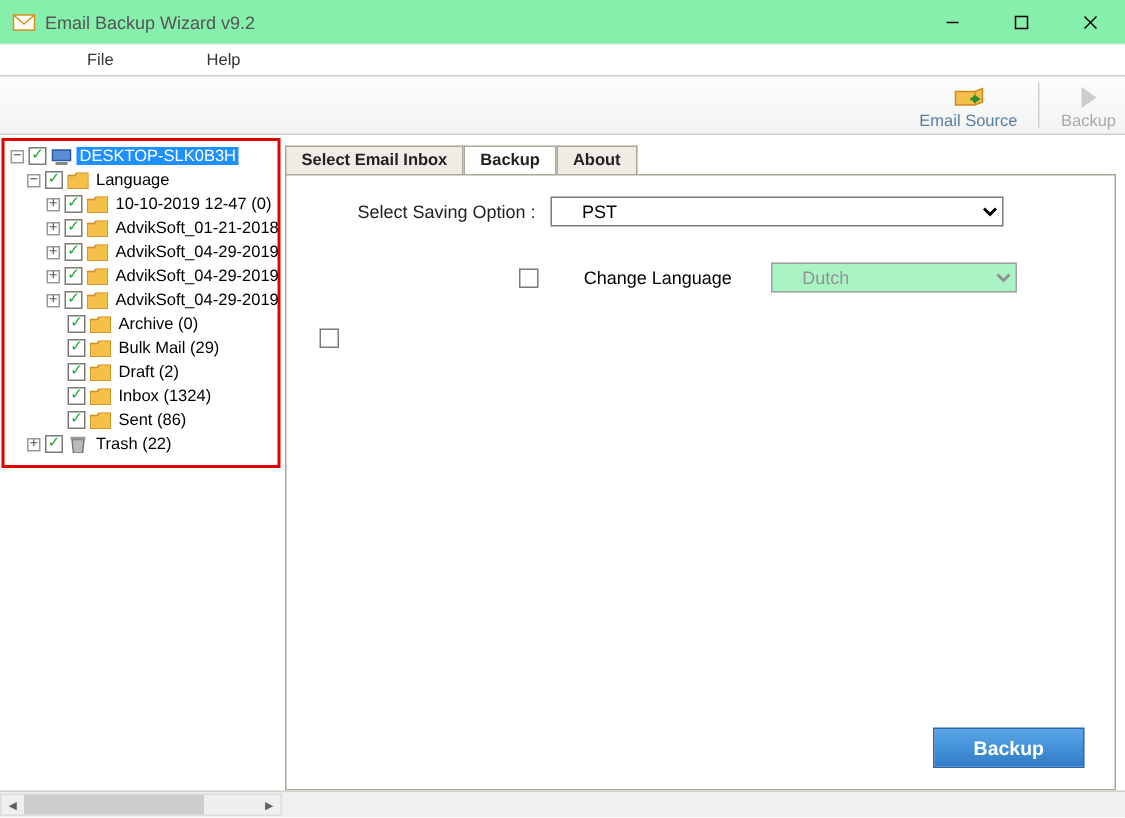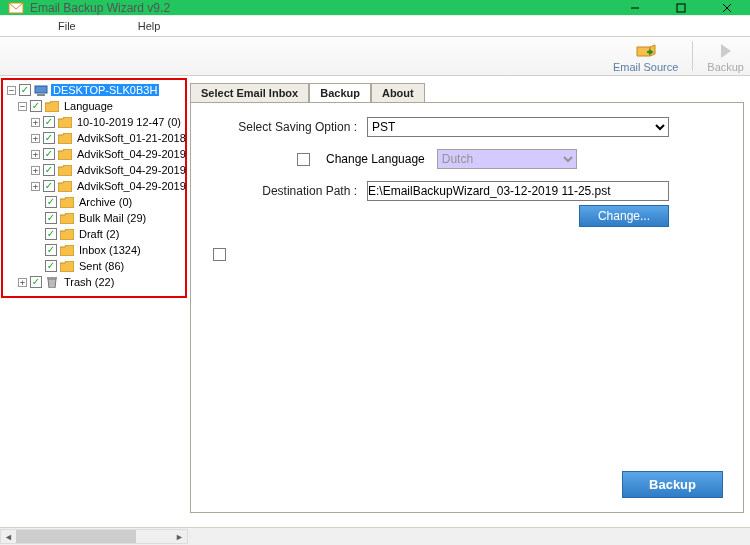--- a/index.html
+++ b/index.html
@@ -1,18 +1,18 @@
 <!DOCTYPE html>
 <html><head>
 <meta charset="utf-8">
 <style>
 * { box-sizing: border-box; margin: 0; padding: 0; font-family: "Segoe UI", Tahoma, sans-serif; font-size: 11px; }
 body { background: #fff; width: 750px; height: 545px; overflow: hidden; position: relative; }
 
-.titlebar { height: 16px; background: #22c55e; display: flex; align-items: center; padding-left: 8px; border-bottom: 1px solid #eee; }
+.titlebar { height: 30px; background: #86efac; display: flex; align-items: center; padding-left: 8px; border-bottom: 1px solid #eee; }
 .titlebar-icon { width: 16px; height: 16px; margin-right: 6px; }
 .titlebar-text { color: #555; font-size: 12px; flex: 1; }
 .win-controls { display: flex; }
 .win-btn { width: 46px; height: 30px; display: flex; align-items: center; justify-content: center; color: #333; }
 
 .menubar { height: 20px; display: flex; align-items: center; padding-left: 6px; gap: 2px; }
 .menubar span { padding: 2px 8px; color: #333; margin-left: 44px; }
 
 .toolbar { height: 40px; display: flex; align-items: flex-end; gap: 8px; padding-left: 6px; border-top: 1px solid #d4d0c8; border-bottom: 1px solid #d4d0c8; background: linear-gradient(#fdfdfd,#f3f3f3); justify-content: flex-end; }
 .tool-item { display: flex; flex-direction: column; align-items: center; padding: 2px 6px; color: #5a7ea3; font-size: 10px; }
@@ -34,25 +34,25 @@
 .ind1 { padding-left: 4px; }
 .ind2 { padding-left: 15px; }
 .ind3 { padding-left: 28px; }
 
 .right-panel { flex: 1; padding: 0 6px 0 2px; display: flex; flex-direction: column; }
 .tabs { display: flex; align-items: flex-end; height: 22px; margin-top: 4px; }
 .tab { padding: 3px 10px; border: 1px solid #aca899; border-bottom: none; background: #efece5; font-weight: bold; color: #222; position: relative; }
 .tab.active { background: #fff; border-bottom: 1px solid #fff; margin-bottom: -1px; }
 .tab-content { border: 1px solid #aca899; flex: 1; padding: 14px 16px; position: relative; background: #fff; }
 
-.form-row { display: flex; align-items: center; margin-bottom: 12px; }
+.form-row { display: flex; align-items: center; margin-bottom: 24px; }
 .form-label { width: 160px; text-align: right; padding-right: 10px; color: #222; font-size: 12px; }
-select, input[type=text] { font-size: 12px; padding: 1px 0; border: 1px solid #7a7a7a; background: #fff; height: 20px; }
+select, input[type=text] { font-size: 12px; padding: 1px 16px; border: 1px solid #7a7a7a; background: #fff; height: 20px; }
 select.sel-pst { width: 302px; }
-select.sel-lang { width: 140px; background: #c4b5fd; color: #666; }
+select.sel-lang { width: 164px; background: #86efac; color: #666; }
 input.dest { width: 302px; }
 .btn { background: linear-gradient(#f6f6f6,#e2e2e2); border: 1px solid #707070; padding: 3px 18px; font-size: 12px; color: #222; }
 .btn-primary { background: linear-gradient(#5aa6e8,#2f7cc6); color: #fff; border: 1px solid #2a68a7; font-weight: bold; font-size: 13px; padding: 5px 26px; }
 .chk-sq { width: 13px; height: 13px; border: 1px solid #7a7a7a; display: inline-block; vertical-align: middle; margin-right: 4px; background: #fff; }
 .adv-link { color: #003399; font-weight: bold; font-size: 12px; }
 
 .statusbar { position: absolute; bottom: 0; left: 0; right: 0; height: 18px; background: #f0f0f0; border-top: 1px solid #d4d0c8; display: flex; align-items: center; }
 .scroll-track { height: 15px; background: #efefef; border: 1px solid #dcdcdc; width: 188px; display: flex; align-items: center; }
 .scroll-thumb { height: 13px; background: #cdcdcd; width: 120px; }
 .scroll-arrow { width: 15px; height: 13px; display: flex; align-items: center; justify-content: center; color: #606060; font-size: 9px; }
@@ -234,36 +234,26 @@
       <div class="tab active">Backup</div>
       <div class="tab">About</div>
     </div>
     <div class="tab-content">
       <div class="form-row">
         <div class="form-label">Select Saving Option :</div>
         <select class="sel-pst">
           <option>PST</option>
         </select>
       </div>
-      <div class="form-row" style="gap:12px; padding-left:90px;">
+      <div class="form-row" style="justify-content:center; gap:26px; padding-left:90px;">
         <span class="chk-sq"></span>
         <span style="font-size:12px;">Change Language</span>
         <select class="sel-lang" disabled="">
           <option>Dutch</option>
         </select>
-      </div>
-      <div class="form-row" style="margin-bottom:4px;">
-        <div class="form-label">Destination Path :</div>
-        <input type="text" class="dest" value="E:\EmailBackupWizard_03-12-2019 11-25.pst" style="">
-      </div>
-      <div class="form-row" style="margin-bottom:20px;">
-        <div class="form-label"></div>
-        <div style="width:302px; text-align:right;">
-          <button class="btn" style="background:linear-gradient(#5aa6e8,#2f7cc6); color:#fff; border:1px solid #2a68a7; padding:3px 18px;">Change...</button>
-        </div>
       </div>
       <div style="padding-left:6px;">
         <span class="chk-sq"></span>
       </div>
       <div style="position:absolute; bottom:14px; right:20px;">
         <button class="btn-primary">Backup</button>
       </div>
     </div>
   </div>
 </div>

